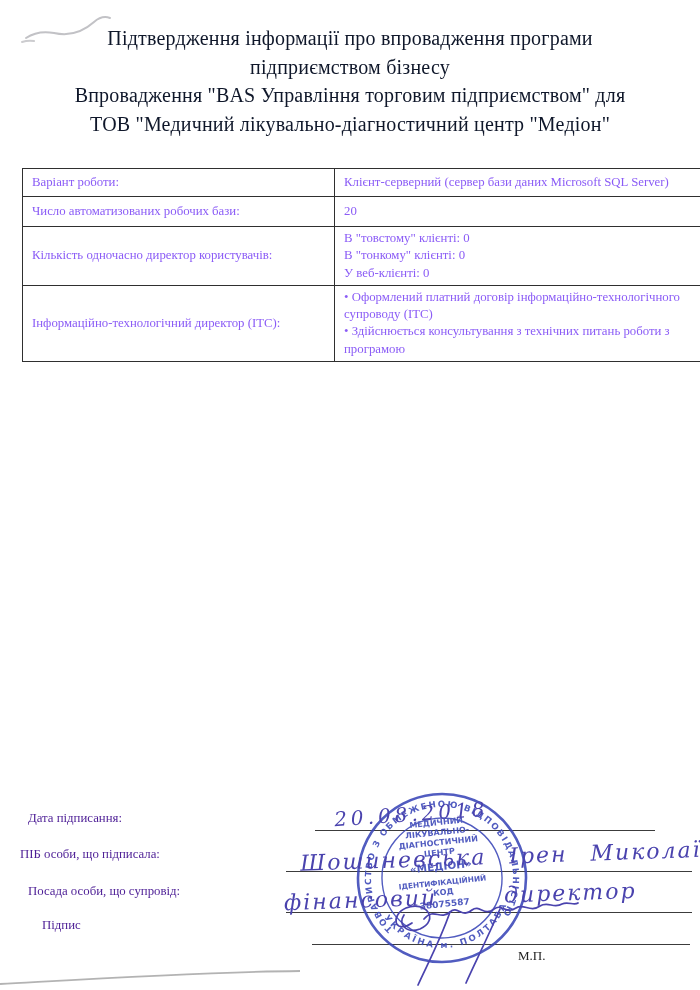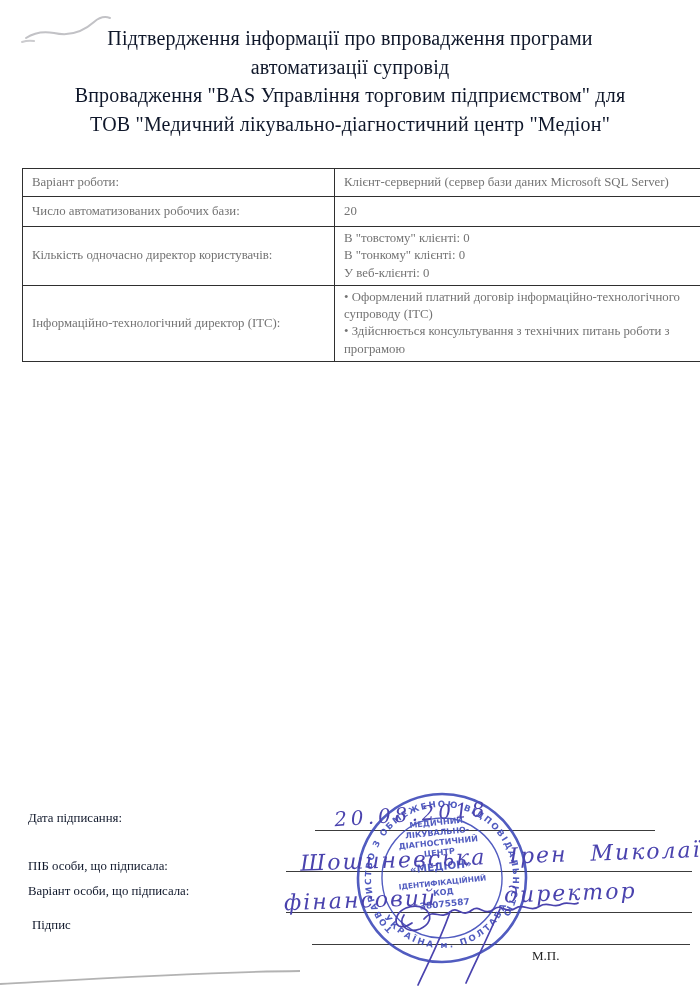--- a/index.html
+++ b/index.html
@@ -10,28 +10,28 @@
   .abs{position:absolute;}
 
   
   .title-block{top:24px;left:0;width:700px;text-align:center;}
   .title-line{font-size:20px;line-height:28.5px;color:#0f172a;letter-spacing:.2px;}
 
   
   table.doc{border-collapse:collapse;table-layout:fixed;width:656px;}
   table.doc td{
     border:1.2px solid #2f2f2f;vertical-align:middle;
-    font-size:12.8px;color:#737373;padding:3px 9px;line-height:1.35;
+    font-size:12.8px;color:#8b5cf6;padding:3px 9px;line-height:1.35;
   }
   td.c1{width:293px;}
   td.c2{width:363px;}
   .cell-line{display:block;}
 
   
-  .sig-label{font-size:12.8px;color:#0f172a;}
+  .sig-label{font-size:12.8px;color:#4c1d95;}
   .sig-line{height:0;border-top:1.6px solid #3c3c3c;}
   .hand{
     font-family:"DejaVu Serif", serif;font-style:italic;
     color:#4a43ae;white-space:nowrap;
   }
   .hand-date{font-size:20px;letter-spacing:4px;transform:rotate(-4deg);}
   .hand-name{font-size:22px;letter-spacing:2px;word-spacing:14px;transform:rotate(-2deg);}
   .hand-pos{font-size:22px;letter-spacing:2px;word-spacing:58px;transform:rotate(-2deg);}
   .mp{font-size:13px;color:#222;}
 
@@ -41,21 +41,21 @@
 </head>
 <body>
 
 <svg class="abs" style="left:18px;top:6px;" width="130" height="45">
   <path d="M8,32 Q20,24 36,27 Q58,32 76,16 Q84,9 92,12" fill="none" stroke="#c2c2c6" stroke-width="2" stroke-linecap="round"></path>
   <path d="M4,36 Q10,34 16,35" fill="none" stroke="#cccccf" stroke-width="2" stroke-linecap="round"></path>
 </svg>
 
 <div class="abs title-block">
   <div class="title-line">Підтвердження інформації про впровадження програми</div>
-  <div class="title-line">автоматизації супровід</div>
+  <div class="title-line">підприємством бізнесу</div>
   <div class="title-line">Впровадження "BAS Управління торговим підприємством" для</div>
   <div class="title-line">ТОВ "Медичний лікувально-діагностичний центр "Медіон"</div>
 </div>
 
 <table class="doc abs" style="left:22px;top:168px;">
   <tbody>
       <tr style="height:28px;">
     <td class="c1">Варіант роботи:</td>
     <td class="c2">Клієнт-серверний (сервер бази даних Microsoft SQL Server)</td>
   </tr>
@@ -75,23 +75,23 @@
     <td class="c1">Інформаційно-технологічний директор (ІТС):</td>
     <td class="c2">
       <span class="cell-line">• Оформлений платний договір інформаційно-технологічного супроводу (ІТС)</span>
       <span class="cell-line">• Здійснюється консультування з технічних питань роботи з програмою</span>
     </td>
   </tr>
 </tbody>
   </table>
 
 <div class="abs sig-label" style="left:28px;top:811px;">Дата підписання:</div>
-<div class="abs sig-label" style="left:28px;top:847px;margin-top:12px;">ПІБ особи, що підписала:</div>
-<div class="abs sig-label" style="left:28px;top:884px;">Варіант особи, що підписала:</div>
-<div class="abs sig-label" style="left:32px;top:918px;">Підпис</div>
+<div class="abs sig-label" style="left:20px;top:847px;">ПІБ особи, що підписала:</div>
+<div class="abs sig-label" style="left:28px;top:884px;">Посада особи, що супровід:</div>
+<div class="abs sig-label" style="left:42px;top:918px;">Підпис</div>
 
 <div class="abs sig-line" style="left:315px;top:830px;width:340px;"></div>
 <div class="abs sig-line" style="left:286px;top:871px;width:406px;"></div>
 <div class="abs sig-line" style="left:286px;top:912px;width:406px;"></div>
 <div class="abs sig-line" style="left:312px;top:944px;width:378px;"></div>
 
 <svg class="abs stamp-wrap" viewBox="0 0 190 190">
   <g fill="none" stroke="#3a46b8">
     <circle cx="95" cy="95" r="84" stroke-width="2.6"></circle>
     <circle cx="95" cy="95" r="60" stroke-width="1.4"></circle>
@@ -124,17 +124,17 @@
 
 <svg class="abs" style="left:378px;top:893px;" width="210" height="95">
   <g fill="none" stroke="#4a43ae" stroke-width="1.7" stroke-linecap="round">
     <path d="M34,30 C16,42 12,22 28,15 C48,7 62,27 42,36 C28,41 20,31 26,22"></path>
     <path d="M46,26 C56,14 62,28 72,19 C80,12 84,26 94,17 C102,11 106,24 116,16 C124,10 128,22 138,15 C146,10 152,20 162,13 C170,8 176,16 184,11 C190,8 196,13 200,10"></path>
     <path d="M72,19 C62,48 48,74 40,92"></path>
     <path d="M122,16 C108,48 96,72 88,90"></path>
   </g>
 </svg>
 
-<div class="abs mp" style="left:532px;top:948px;">М.П.</div>
+<div class="abs mp" style="left:518px;top:948px;">М.П.</div>
 
 <svg class="abs" style="left:0;top:955px;" width="310" height="35">
   <path d="M0,29 C90,24 200,17 300,16" fill="none" stroke="#9a9a9a" stroke-width="1.8" opacity="0.75"></path>
 </svg>
 
 </body></html>

